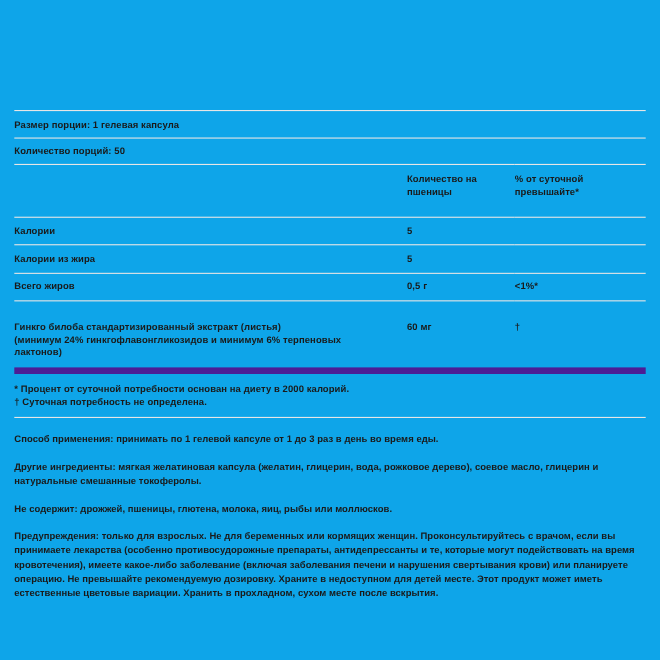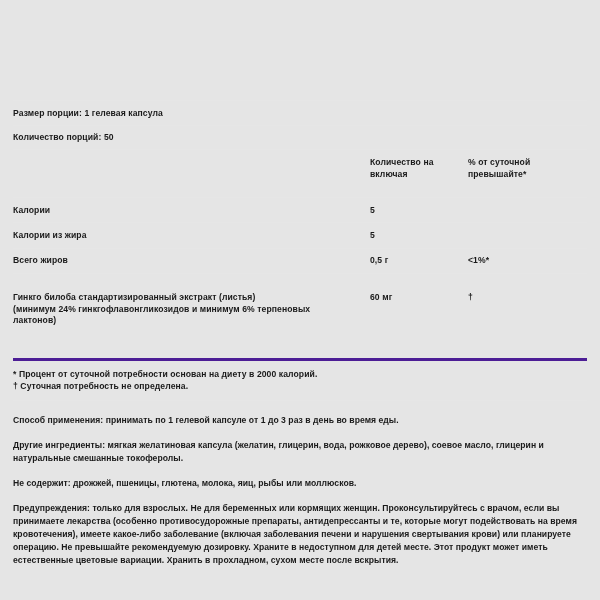--- a/index.html
+++ b/index.html
@@ -14,21 +14,21 @@
     font-family: "Liberation Sans", sans-serif;
     color: #1a1a1a;
     -webkit-font-smoothing: antialiased;
   }
 
   .page {
     position: relative;
     width: 600px;
     height: 600px;
     box-sizing: border-box;
-    background: #e5e5e5;
+    background: #0ea5e9;
     overflow: hidden;
   }
 
   .panel {
     position: absolute;
     left: 0;
     top: 100px;
     width: 600px;
     box-sizing: border-box;
     padding: 0 13px;
@@ -87,27 +87,26 @@
     padding-left: 0;
   }
   table.facts tr.tall td.amount,
   table.facts tr.tall td.dv {
     padding-top: 18px;
   }
   .hdr-wrap { display: block; }
 
   
   .footnotes {
-    border-top: 3px solid #4c1d95;
+    border-top: 6px solid #4c1d95;
     padding: 7px 0 8px 0;
     font-size: 8.6px;
     font-weight: bold;
     line-height: 1.45;
     letter-spacing: 0.01em;
-    margin-top: 24px;
   }
   .footnotes div { white-space: nowrap; }
 
   
   .prose {
     padding: 0 13px;
   }
   .prose p {
     margin: 0;
     font-size: 8.6px;
@@ -137,21 +136,21 @@
       <colgroup>
         <col class="c-name">
         <col class="c-amount">
         <col class="c-dv">
       </colgroup>
       <thead>
         <tr>
           <th class="name"></th>
           <th class="amount">
             <span class="hdr-wrap">Количество на</span>
-            <span class="hdr-wrap">включая</span>
+            <span class="hdr-wrap">пшеницы</span>
           </th>
           <th class="dv">
             <span class="hdr-wrap">% от суточной</span>
             <span class="hdr-wrap">превышайте*</span>
           </th>
         </tr>
       </thead>
       <tbody>
         <tr>
           <td class="name">Калории</td>

